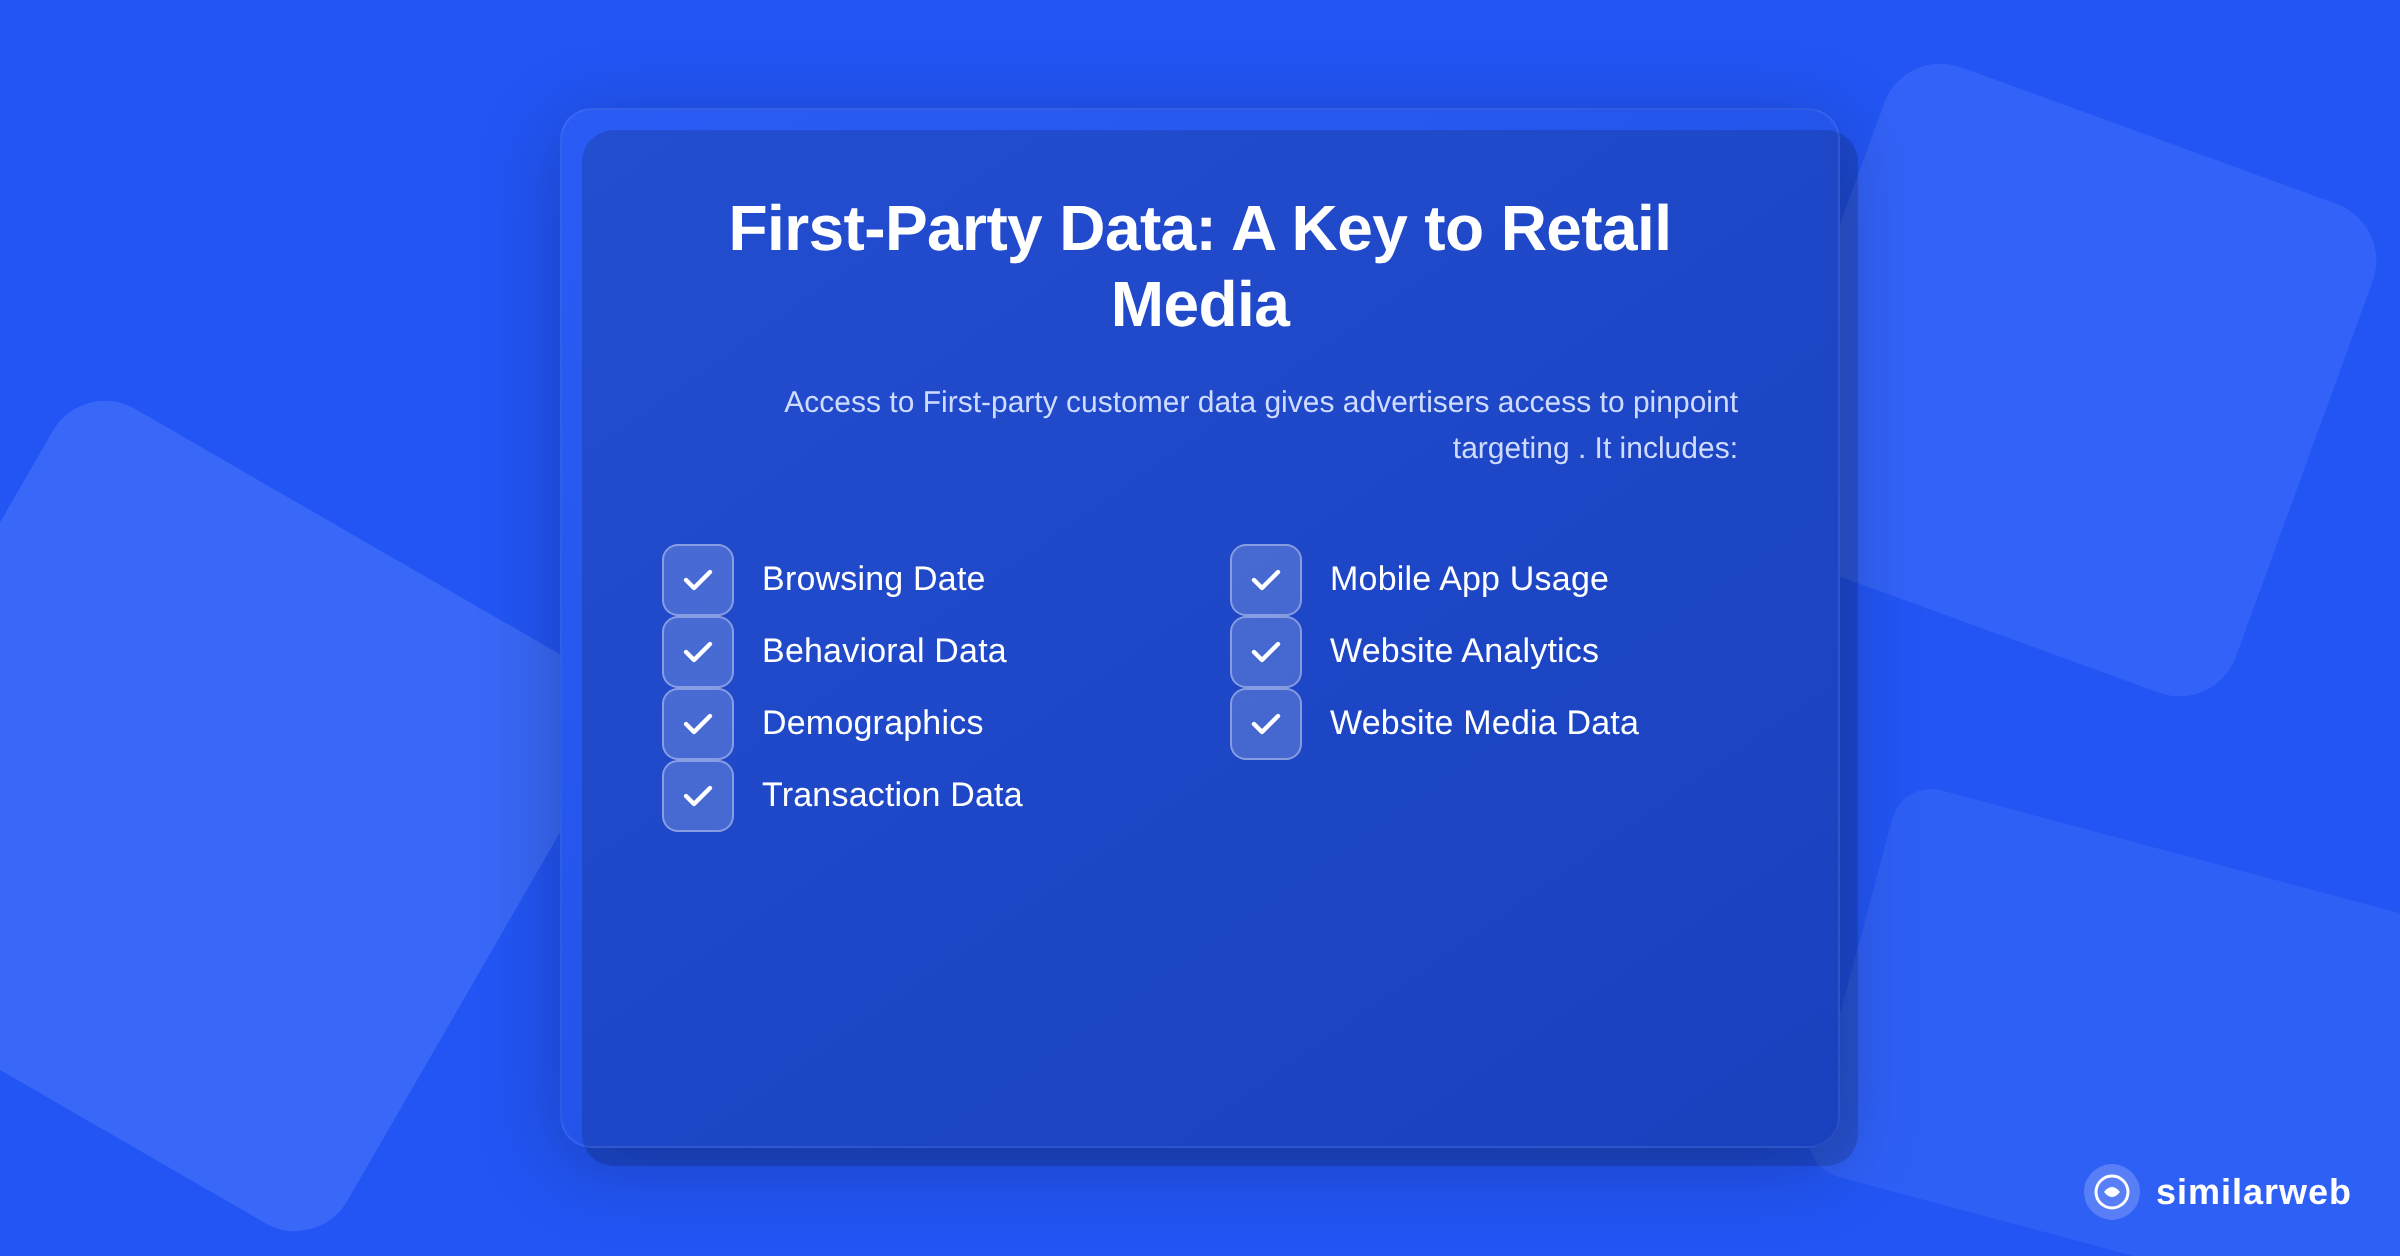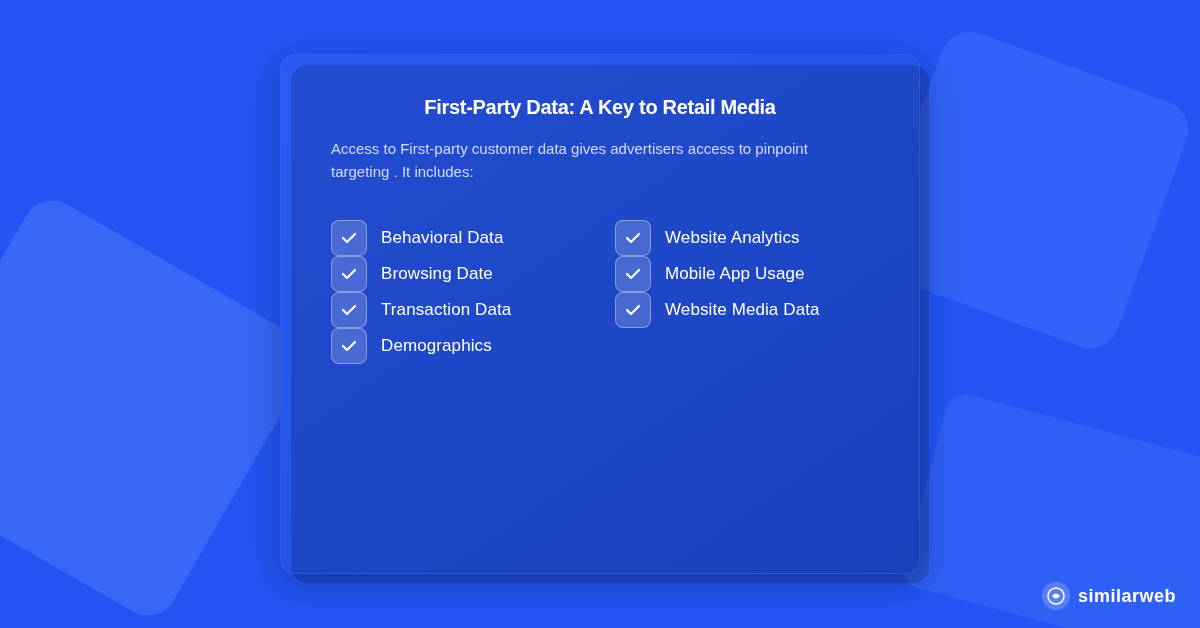--- a/index.html
+++ b/index.html
@@ -64,32 +64,32 @@
       border-radius: 16px;
       box-shadow: 0 8px 40px rgba(0,0,0,0.25);
       padding: 40px 50px 44px;
       z-index: 10;
       border: 1px solid rgba(255,255,255,0.08);
       background: linear-gradient(145deg, #2a5cf5 0%, #1e4de0 100%);
     }
 
     .card-title {
       color: #ffffff;
-      font-size: 20px;
+      font-size: 32px;
       font-weight: 800;
       text-align: center;
       margin-bottom: 18px;
       line-height: 1.2;
       letter-spacing: -0.3px;
     }
 
     .card-subtitle {
       color: #d0dcff;
       font-size: 15px;
-      text-align: left;
+      text-align: right;
       line-height: 1.55;
       margin-bottom: 36px;
       font-weight: 400;
     }
 
     .checklist-grid {
       display: grid;
       grid-template-columns: 1fr 1fr;
       gap: 18px 30px;
     }
@@ -180,64 +180,64 @@
 
   <div class="checklist-grid">
 
     <div id="left-column">
         <div class="checklist-item">
       <div class="checkbox">
         <svg viewBox="0 0 18 18" fill="none" xmlns="http://www.w3.org/2000/svg">
     <polyline points="3,9 7,13 15,5" stroke="white" stroke-width="2.2" stroke-linecap="round" stroke-linejoin="round"></polyline>
   </svg>
       </div>
+      <span class="checklist-label">Browsing Date</span>
+    </div>
+        <div class="checklist-item">
+      <div class="checkbox">
+        <svg viewBox="0 0 18 18" fill="none" xmlns="http://www.w3.org/2000/svg">
+    <polyline points="3,9 7,13 15,5" stroke="white" stroke-width="2.2" stroke-linecap="round" stroke-linejoin="round"></polyline>
+  </svg>
+      </div>
       <span class="checklist-label">Behavioral Data</span>
     </div>
         <div class="checklist-item">
       <div class="checkbox">
         <svg viewBox="0 0 18 18" fill="none" xmlns="http://www.w3.org/2000/svg">
     <polyline points="3,9 7,13 15,5" stroke="white" stroke-width="2.2" stroke-linecap="round" stroke-linejoin="round"></polyline>
   </svg>
       </div>
-      <span class="checklist-label">Browsing Date</span>
+      <span class="checklist-label">Demographics</span>
     </div>
         <div class="checklist-item">
       <div class="checkbox">
         <svg viewBox="0 0 18 18" fill="none" xmlns="http://www.w3.org/2000/svg">
     <polyline points="3,9 7,13 15,5" stroke="white" stroke-width="2.2" stroke-linecap="round" stroke-linejoin="round"></polyline>
   </svg>
       </div>
       <span class="checklist-label">Transaction Data</span>
     </div>
-        <div class="checklist-item">
-      <div class="checkbox">
-        <svg viewBox="0 0 18 18" fill="none" xmlns="http://www.w3.org/2000/svg">
-    <polyline points="3,9 7,13 15,5" stroke="white" stroke-width="2.2" stroke-linecap="round" stroke-linejoin="round"></polyline>
-  </svg>
-      </div>
-      <span class="checklist-label">Demographics</span>
-    </div>
       </div>
 
     <div id="right-column">
         <div class="checklist-item">
       <div class="checkbox">
         <svg viewBox="0 0 18 18" fill="none" xmlns="http://www.w3.org/2000/svg">
     <polyline points="3,9 7,13 15,5" stroke="white" stroke-width="2.2" stroke-linecap="round" stroke-linejoin="round"></polyline>
   </svg>
       </div>
+      <span class="checklist-label">Mobile App Usage</span>
+    </div>
+        <div class="checklist-item">
+      <div class="checkbox">
+        <svg viewBox="0 0 18 18" fill="none" xmlns="http://www.w3.org/2000/svg">
+    <polyline points="3,9 7,13 15,5" stroke="white" stroke-width="2.2" stroke-linecap="round" stroke-linejoin="round"></polyline>
+  </svg>
+      </div>
       <span class="checklist-label">Website Analytics</span>
-    </div>
-        <div class="checklist-item">
-      <div class="checkbox">
-        <svg viewBox="0 0 18 18" fill="none" xmlns="http://www.w3.org/2000/svg">
-    <polyline points="3,9 7,13 15,5" stroke="white" stroke-width="2.2" stroke-linecap="round" stroke-linejoin="round"></polyline>
-  </svg>
-      </div>
-      <span class="checklist-label">Mobile App Usage</span>
     </div>
         <div class="checklist-item">
       <div class="checkbox">
         <svg viewBox="0 0 18 18" fill="none" xmlns="http://www.w3.org/2000/svg">
     <polyline points="3,9 7,13 15,5" stroke="white" stroke-width="2.2" stroke-linecap="round" stroke-linejoin="round"></polyline>
   </svg>
       </div>
       <span class="checklist-label">Website Media Data</span>
     </div>
       </div>

